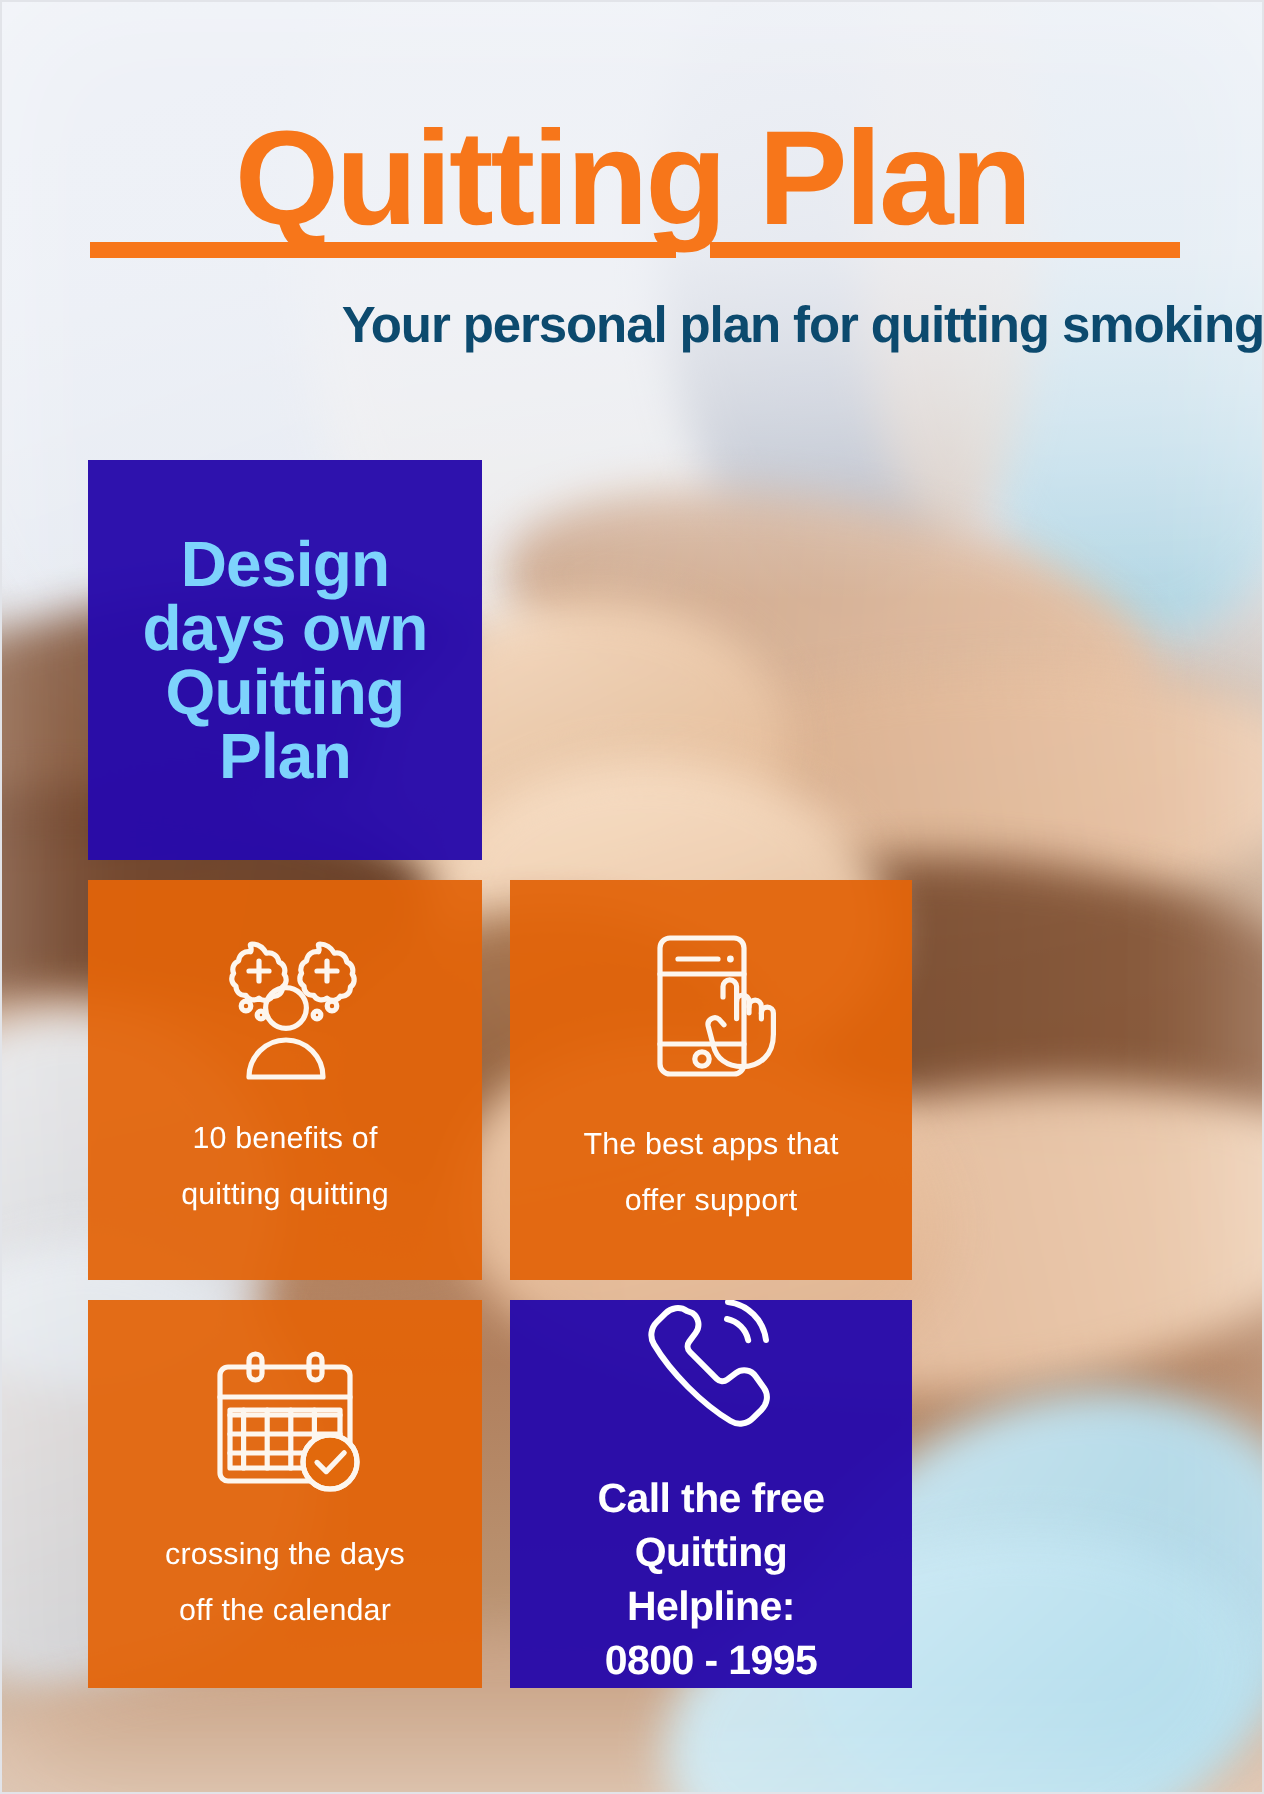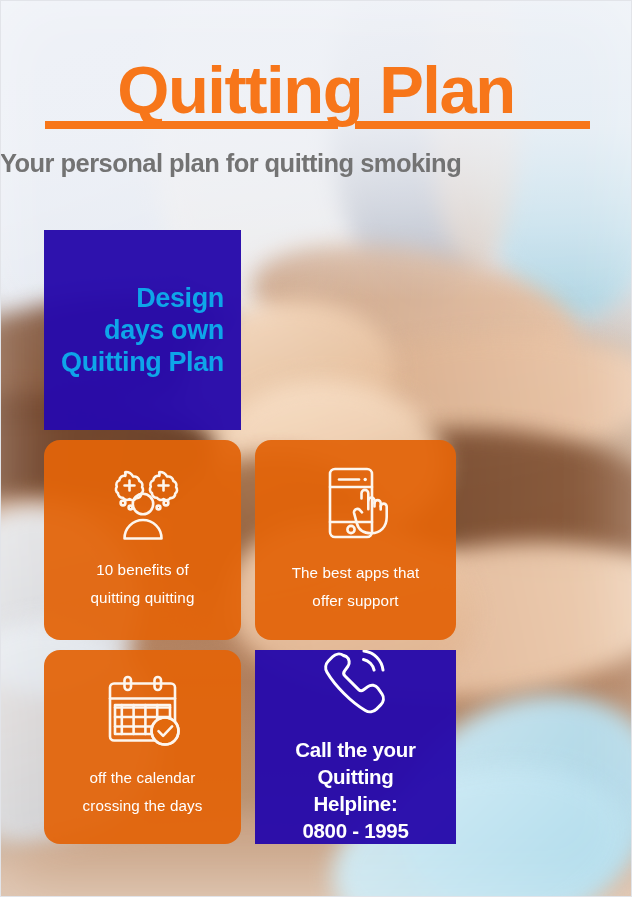--- a/index.html
+++ b/index.html
@@ -146,57 +146,57 @@
   
   .rule-row {
     position:absolute; left:45px; right:42px; top:121px;
     height:8px; display:flex; gap:17px;
   }
   .rule { background:#F7761A; height:8px; }
   .rule-a { width:293px; }
   .rule-b { flex:1; }
 
   .subtitle {
-    margin-top:23px; text-align:left;
+    margin-top:23px; text-align:right;
     font-size:25.5px; line-height:30px;
     font-weight:bold; letter-spacing:-0.55px;
-    color:#737373;
+    color:#0c4a6e;
   }
 
   
   .grid {
     position:absolute; left:44px; top:230px;
     width:412px;
     display:grid;
     grid-template-columns:197px 201px;
     grid-template-rows:200px 200px 194px;
     column-gap:14px; row-gap:10px;
   }
 
   .card { position:relative; overflow:hidden; }
 
   .card.blue   { background:#2509A8; }
-  .card.orange { background:#E2690C;border-radius:16px; }
+  .card.orange { background:#E2690C; }
   
   .card.orange { background:rgba(226,100,10,0.94); }
   .card.blue   { background:rgba(39,10,170,0.97); }
 
   .card-inner {
     position:absolute; inset:0;
     display:flex; flex-direction:column;
     align-items:center; justify-content:center;
     padding:10px 12px;
     text-align:center;
   }
 
   
   .card.hero { grid-column:1; grid-row:1; }
   .hero-text {
-    color:#0ea5e9; font-weight:bold;
-    font-size:27px; line-height:32px; letter-spacing:-0.4px;text-align:right;
+    color:#7dd3fc; font-weight:bold;
+    font-size:32px; line-height:32px; letter-spacing:-0.4px;
   }
 
   
   .card.helpline { grid-column:2; grid-row:3; }
   .helpline-text {
     color:#ffffff; font-weight:bold;
     font-size:20.5px; line-height:27px; letter-spacing:-0.3px;
     margin-top:4px;
   }
 
@@ -342,43 +342,43 @@
 
             <path d="M13 33.5h55M13 43h55M13 52.5h55"></path>
             <path d="M13 31v29h55V31z" stroke-width="2.6"></path>
 
             <circle cx="63" cy="57" r="13.5" fill="#E2690C"></circle>
             <circle cx="63" cy="57" r="13.5"></circle>
             <path d="M56.5 57.2l4.6 4.6 9-9.4"></path>
           </svg>
         </span>
         <div class="feature-text">
+          <div>crossing the days</div>
           <div>off the calendar</div>
-          <div>crossing the days</div>
         </div>
       </div>
     </div>
 
     <div class="card blue helpline">
       <div class="card-inner">
         <span class="icon">
           <svg width="72" height="68" viewBox="0 0 72 68" fill="none" stroke="#FFFFFF" stroke-width="3" stroke-linecap="round" stroke-linejoin="round">
 
             <path d="M23.5 5.5c-3.6-2.5-8-1.6-10.9 1.3l-4.2 4.2c-3 3-3.6 7.6-1.4 11.2
                      4.4 7.4 10.2 14.5 17 21.3 6.8 6.8 13.9 12.6 21.3 17
                      3.6 2.2 8.2 1.6 11.2-1.4l4.2-4.2c2.9-2.9 3.8-7.3 1.3-10.9
                      l-4.1-5.8c-2.3-3.3-6.8-4-10-1.6l-4.3 3.2c-1.6 1.2-3.8 1-5.2-.4
                      l-13.4-13.4c-1.4-1.4-1.6-3.6-.4-5.2l3.2-4.3c2.4-3.2 1.7-7.7-1.6-10z"></path>
 
             <path d="M43.5 9.5c5.3 1 9.6 5.3 10.6 10.6"></path>
             <path d="M44 1c9.9 1.2 17.8 9.1 19 19"></path>
           </svg>
         </span>
         <div class="helpline-text">
-          <div>Call the your</div>
+          <div>Call the free</div>
           <div>Quitting</div>
           <div>Helpline:</div>
           <div>0800 - 1995</div>
         </div>
       </div>
     </div>
 
   </div>
 </div>
 

